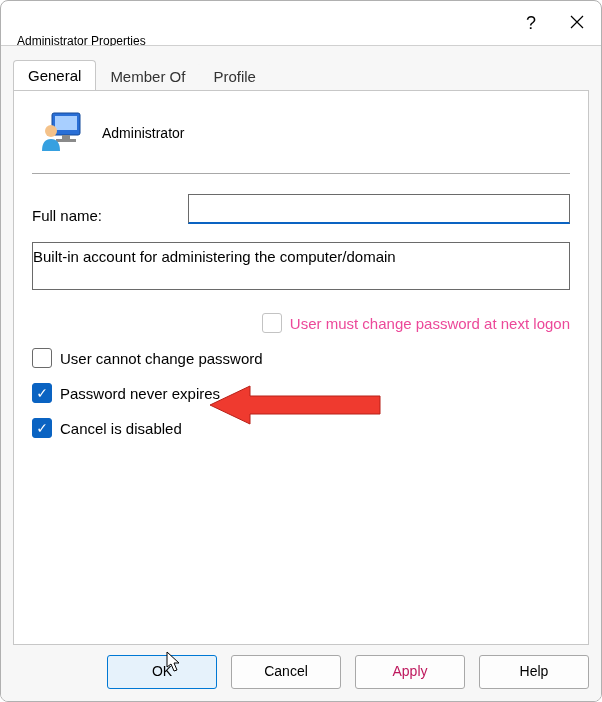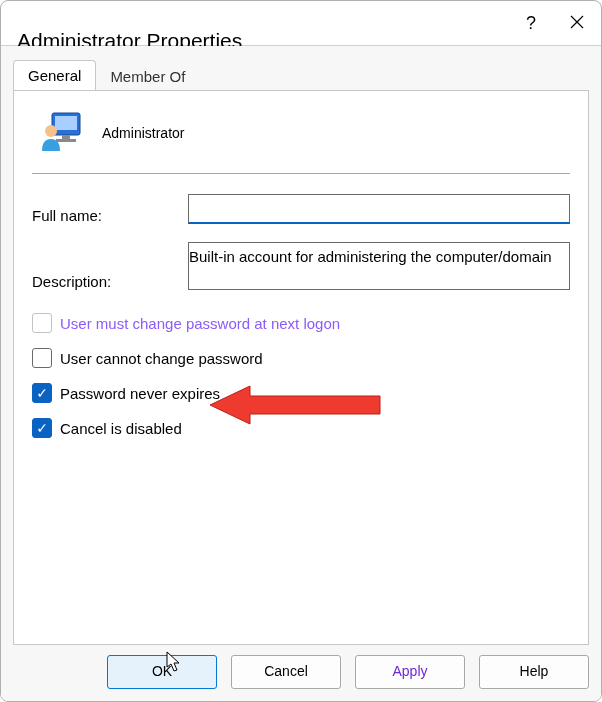--- a/index.html
+++ b/index.html
@@ -23,21 +23,21 @@
   }
   .titlebar {
     height: 44px;
     display: flex;
     align-items: center;
     justify-content: space-between;
     padding: 0 14px 0 16px;
     border-bottom: 1px solid #d0d0d0;
   }
   .titlebar .title {
-    font-size: 21px;
+    font-size: 12px;
     color: #000;
     margin-top: 36px;
   }
   .titlebar .controls {
     display: flex;
     gap: 26px;
     align-items: center;
     font-size: 18px;
     color: #000;
   }
@@ -163,21 +163,22 @@
   }
   .checkbox.checked {
     background: #0a63c2;
     border-color: #0a63c2;
   }
   .checkbox.disabled {
     border-color: #c3c3c3;
     background: #fff;
   }
   .check-row.disabled {
-    color: #8b5cf6;
+    color: #ec4899;
+    justify-content: flex-end;
   }
   .checkmark {
     color: #fff;
     font-size: 14px;
     line-height: 1;
   }
   .arrow-annotation {
     position: absolute;
     top: 289px;
     left: 196px;
@@ -199,21 +200,21 @@
     border-radius: 3px;
     background: #fdfdfd;
     color: #000;
     cursor: default;
   }
   .btn.default {
     border: 1px solid #0078d4;
     background: #e6f2fb;
   }
   .btn.disabled {
-    color: #6d28d9;
+    color: #be185d;
   }
   .cursor {
     position: absolute;
     left: 166px;
     top: 651px;
     pointer-events: none;
   }
 </style>
 </head>
 <body>
@@ -230,20 +231,21 @@
           </svg>
       </div>
     </div>
   </div>
 
   <div class="body">
 
     <div class="tabstrip">
       <div class="tab active">General</div>
       <div class="tab">Member Of</div>
+      <div class="tab">Profile</div>
     </div>
 
     <div class="tabpanel">
 
       <div class="user-header">
         <div class="user-icon">
           <svg width="44" height="44" viewBox="0 0 44 44">
             <rect x="14" y="2" width="28" height="22" rx="2" fill="#2a6fd6" stroke="#144a99"></rect>
             <rect x="17" y="5" width="22" height="14" fill="#a8cfff"></rect>
             <rect x="24" y="24" width="8" height="4" fill="#8a8a8a"></rect>
@@ -258,21 +260,20 @@
       <hr class="sep">
 
       <div class="form-row">
         <div class="label">Full name:</div>
         <div class="field">
           <input type="text" class="text-input focused" value="" style="">
         </div>
       </div>
 
       <div class="form-row">
-        <div class="label">Description:</div>
         <div class="field">
           <div class="text-area" style="height:48px;">Built-in account for administering the computer/domain</div>
         </div>
       </div>
 
       <div class="check-row disabled">
         <div class="checkbox disabled"></div>
         <div>User must change password at next logon</div>
       </div>
 

